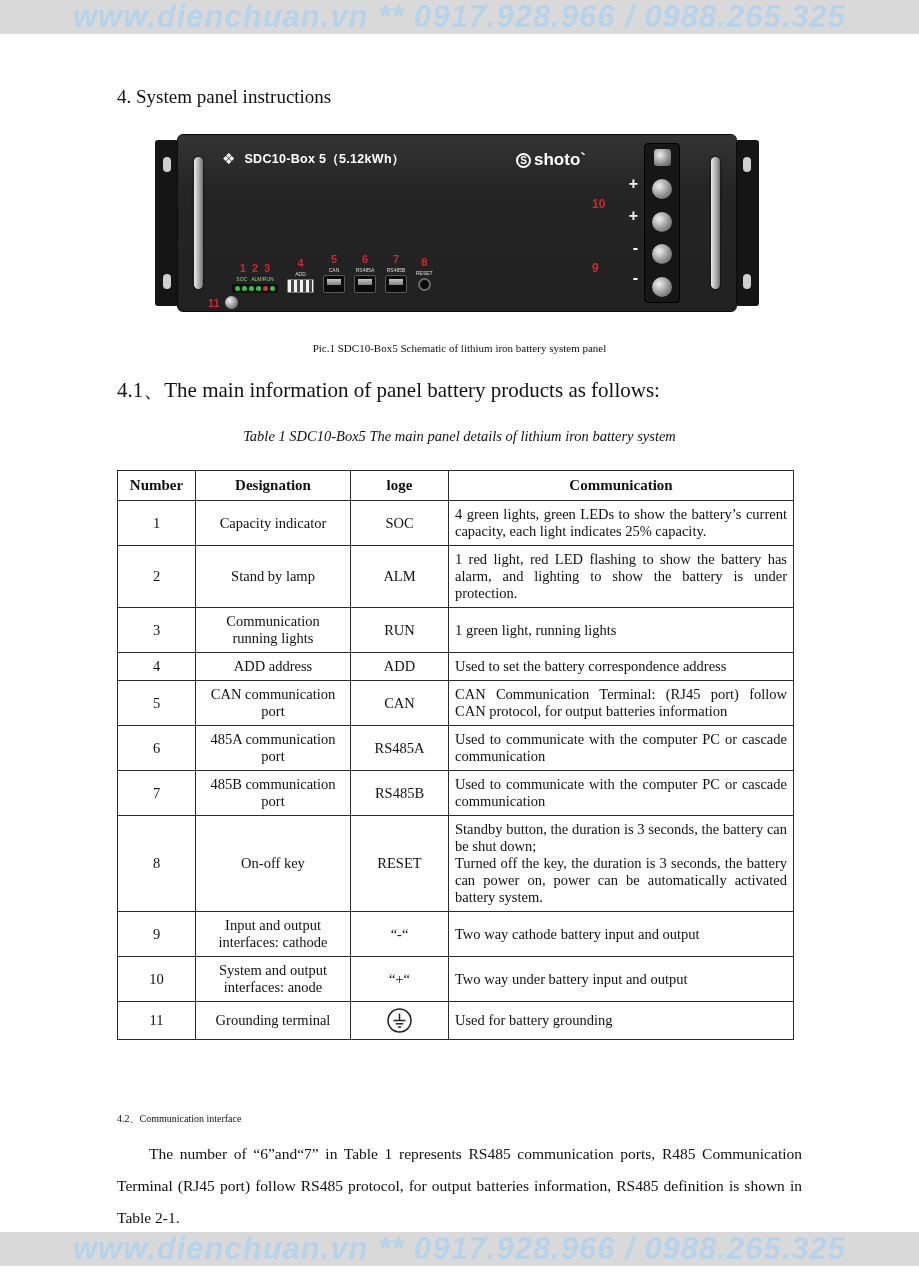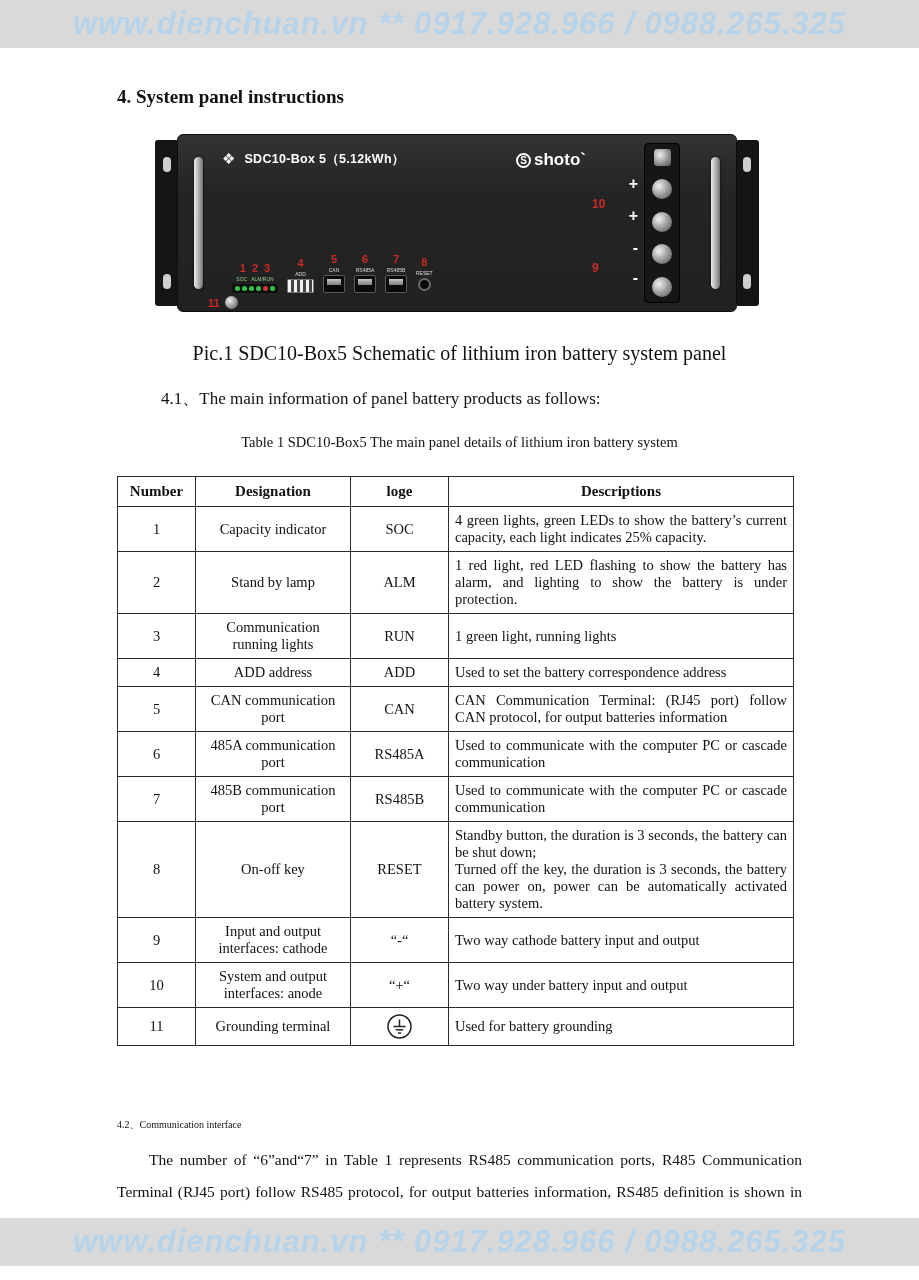--- a/index.html
+++ b/index.html
@@ -4,33 +4,33 @@
 <style>
   * { margin:0; padding:0; box-sizing:border-box; }
   html,body { background:#888; }
   .page {
     position:relative; width:919px; height:1280px; margin:0 auto;
     background:#ffffff; overflow:hidden;
     font-family:"Liberation Serif", serif; color:#111;
   }
   
   .watermark {
-    position:absolute; left:0; right:0; height:48px;
+    position:absolute; left:0; right:0; height:34px;
     background:#d9d9d9; color:#b6d3ea;
     font-family:"Liberation Sans", sans-serif;
     font-weight:bold; font-style:italic; font-size:31px;
     display:flex; align-items:center; justify-content:center;
     white-space:nowrap; letter-spacing:1px;
   }
   .wm-top { top:0; }
   .wm-bottom { bottom:14px; }
 
   .content { position:absolute; top:50px; left:117px; width:685px; }
 
-  h1.heading { font-size:19px; font-weight:bold; margin-top:36px; }
+  h1.heading { font-size:19px; font-weight:normal; margin-top:36px; }
 
   
   .figure { position:relative; width:604px; height:178px; margin:26px 0 0 38px; }
   .device { position:absolute; inset:0; }
   .ear {
     position:absolute; top:6px; bottom:6px; width:24px;
     background:#151515; border-radius:3px;
   }
   .ear-l { left:0; } .ear-r { right:0; }
   .slot {
@@ -119,23 +119,23 @@
   .a9 { top:118px; } .t-minus2 { top:126px; }
   .screw-col {
     width:36px; background:#161616; border-radius:4px; border:1px solid #000;
     display:flex; flex-direction:column; justify-content:space-between;
     align-items:center; padding:5px 0;
   }
   .screw-col .screw { width:20px; height:20px; }
   .screw-col .screw.sq { border-radius:3px; width:17px; height:17px; }
 
   
-  .fig-caption { text-align:center; font-size:20px; margin-top:30px; }
-  .s41 { font-size:17px; margin-top:22px;margin-left:44px; }
-  .tbl-caption { text-align:center; font-size:14.5px; margin-top:24px; }
+  .fig-caption { text-align:center; font-size:11px; margin-top:30px; }
+  .s41 { font-size:21px; margin-top:22px; }
+  .tbl-caption { text-align:center; font-size:14.5px; margin-top:24px;font-style:italic; }
 
   
   table.panel-table {
     border-collapse:collapse; table-layout:fixed; width:676px; margin-top:25px;
     border:1.5px solid #2b2b2b;
   }
   .panel-table col.c1 { width:78px; }
   .panel-table col.c2 { width:155px; }
   .panel-table col.c3 { width:98px; }
   .panel-table col.c4 { width:345px; }
@@ -293,21 +293,21 @@
           <col class="c1">
           <col class="c2">
           <col class="c3">
           <col class="c4">
         </colgroup>
       <thead>
         <tr>
           <th>Number</th>
           <th>Designation</th>
           <th>loge</th>
-          <th>Descriptions</th>
+          <th>Communication</th>
         </tr>
       </thead>
       <tbody>
         <tr>
           <td class="c-num">1</td>
           <td class="c-des">Capacity indicator</td>
           <td class="c-loge">SOC</td>
           <td class="c-desc">4 green lights, green LEDs to show the battery’s current capacity, each light indicates 25% capacity.</td>
         </tr>
         <tr>

